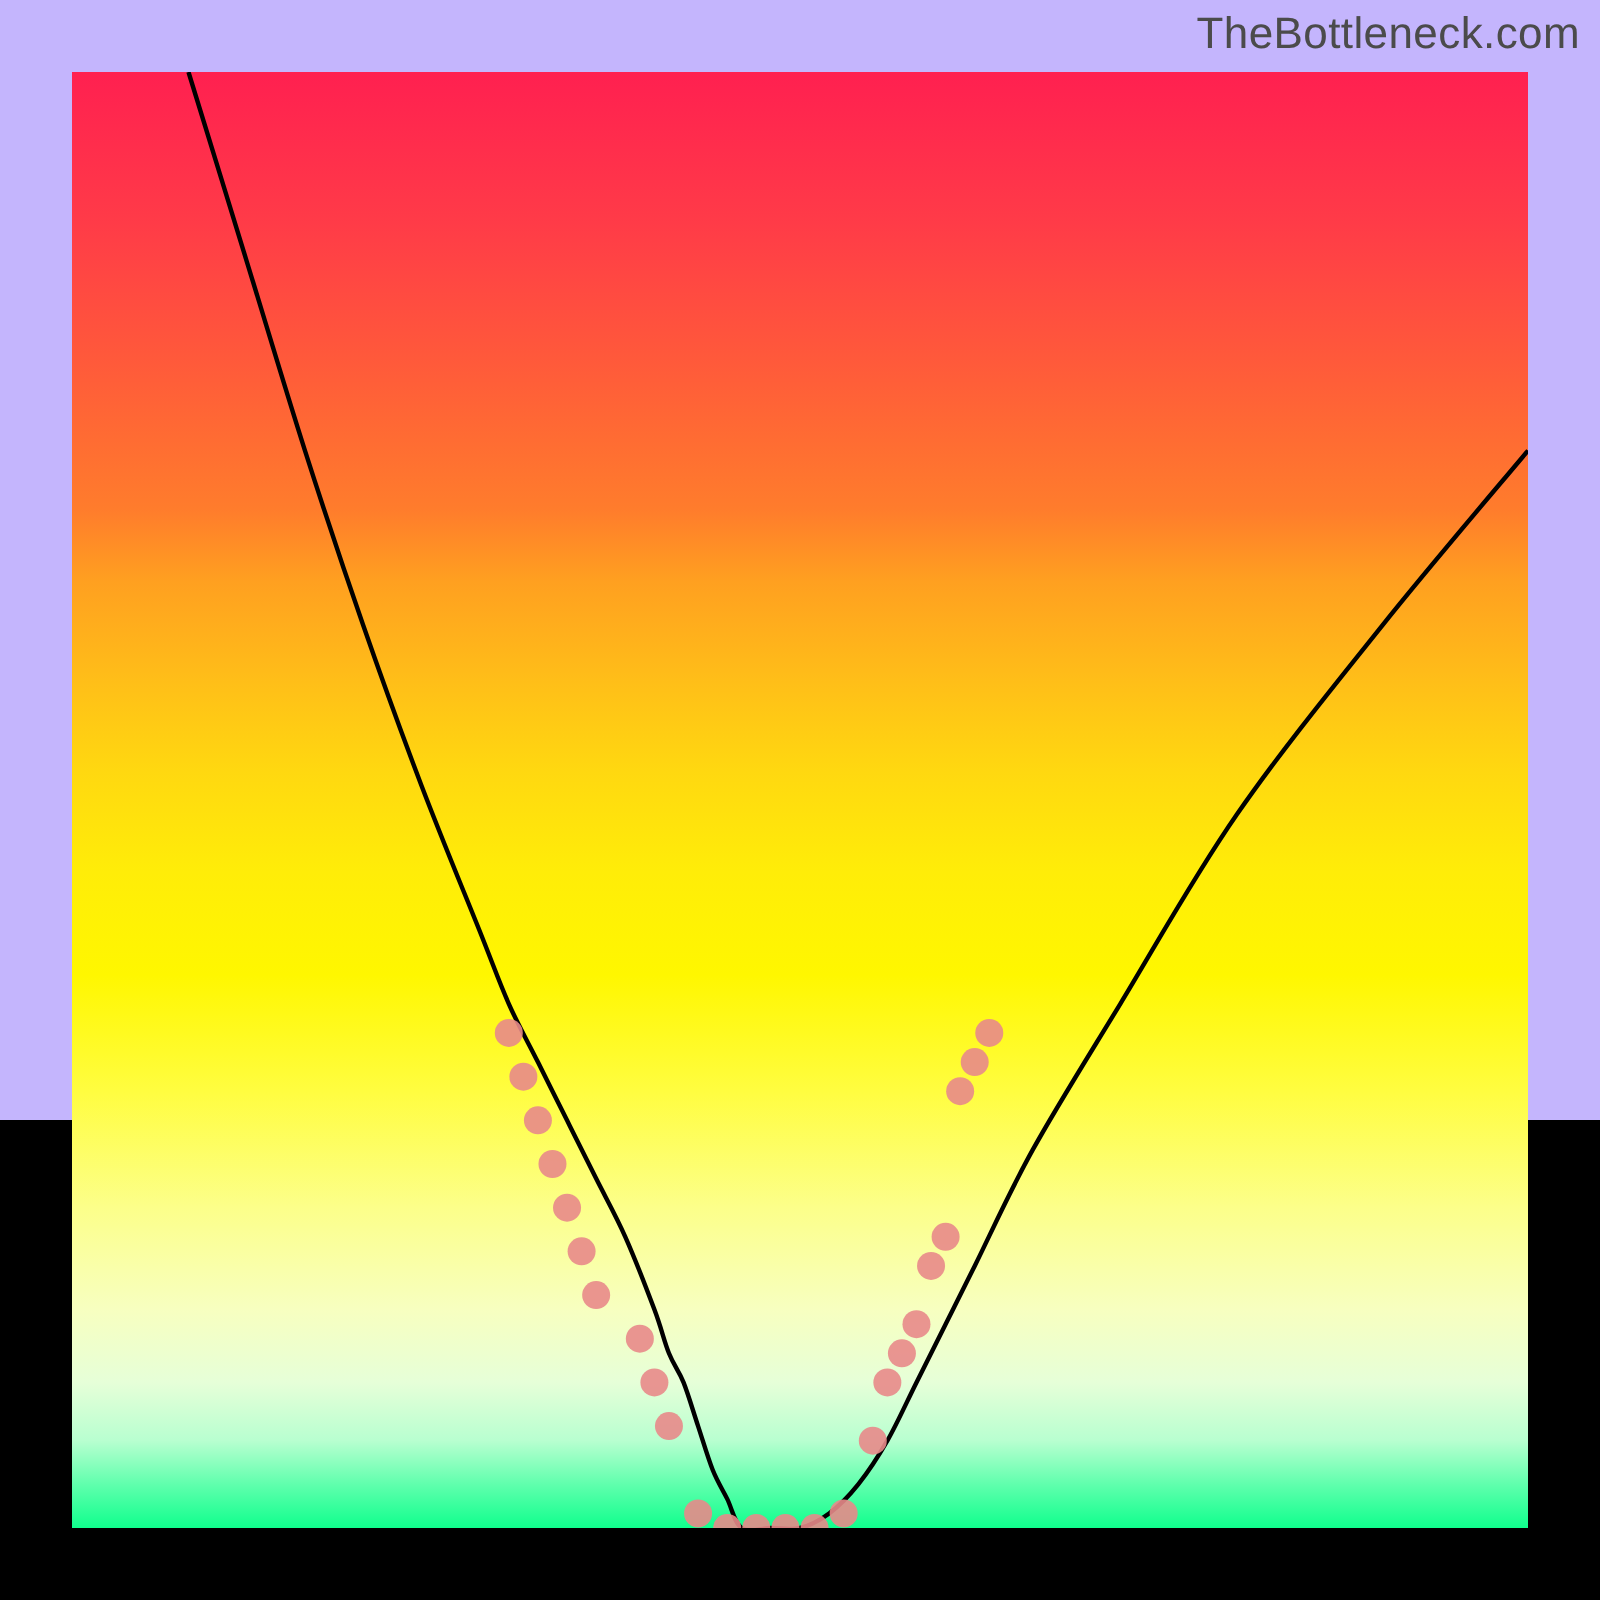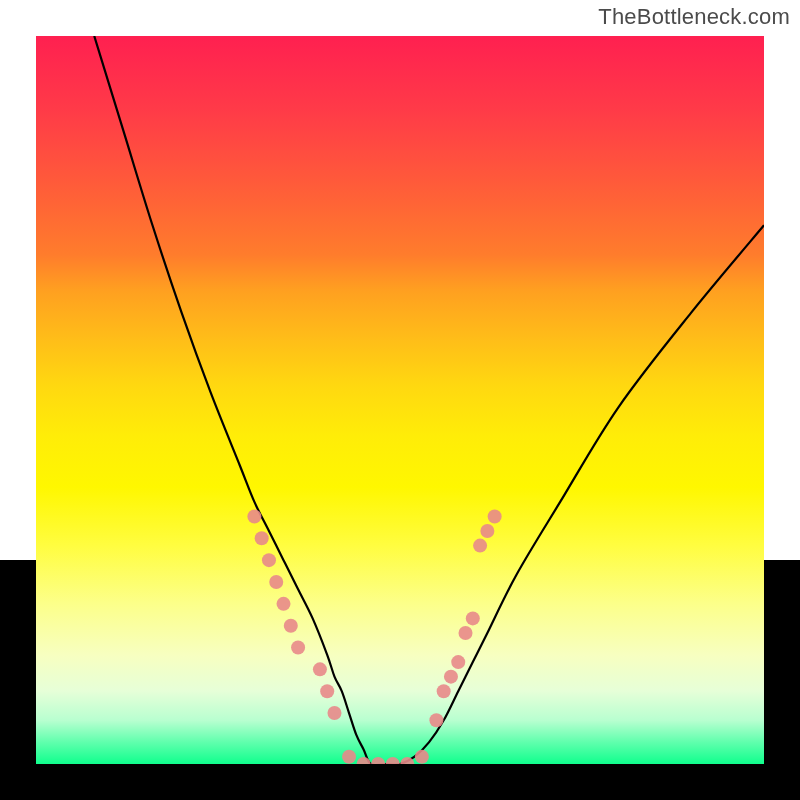--- a/index.html
+++ b/index.html
@@ -8,21 +8,21 @@
     width: 800px;
     height: 800px;
     background: #000;
     font-family: Arial, Helvetica, sans-serif;
     overflow: hidden;
   }
   .frame {
     position: relative;
     width: 800px;
     height: 560px;
-    background: #ffffff;
+    background: #c4b5fd;
   }
   .watermark {
     position: absolute;
     top: 4px;
     right: 10px;
     color: #4b4b4b;
     font-size: 22px;
     font-weight: 500;
     letter-spacing: 0.2px;
     z-index: 3;

